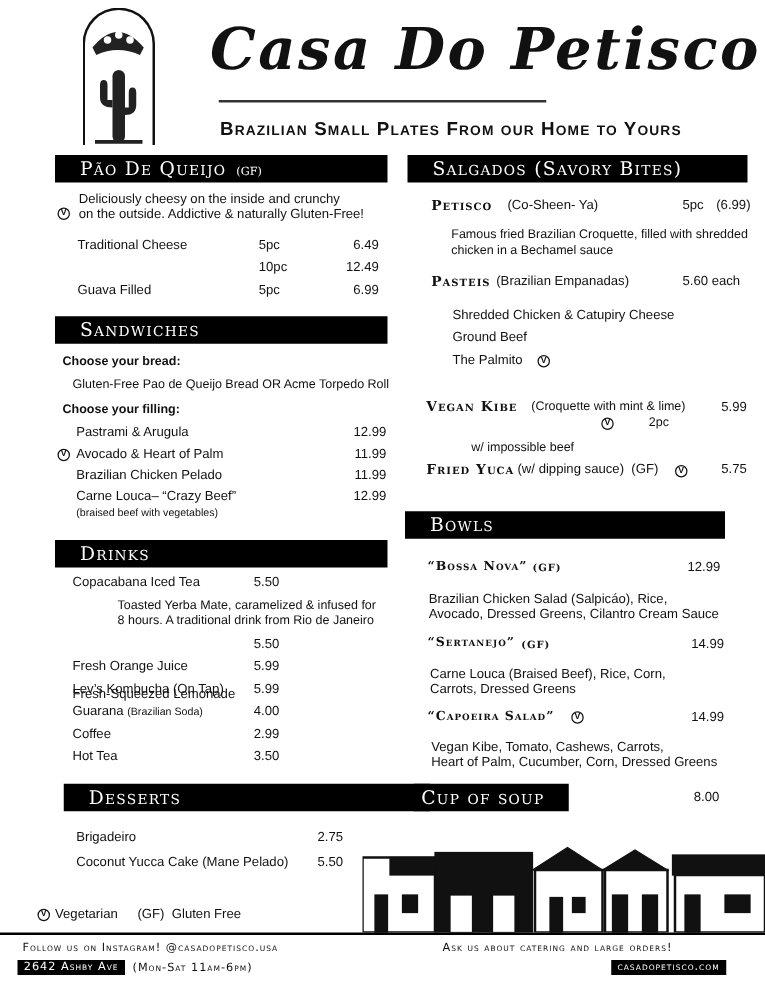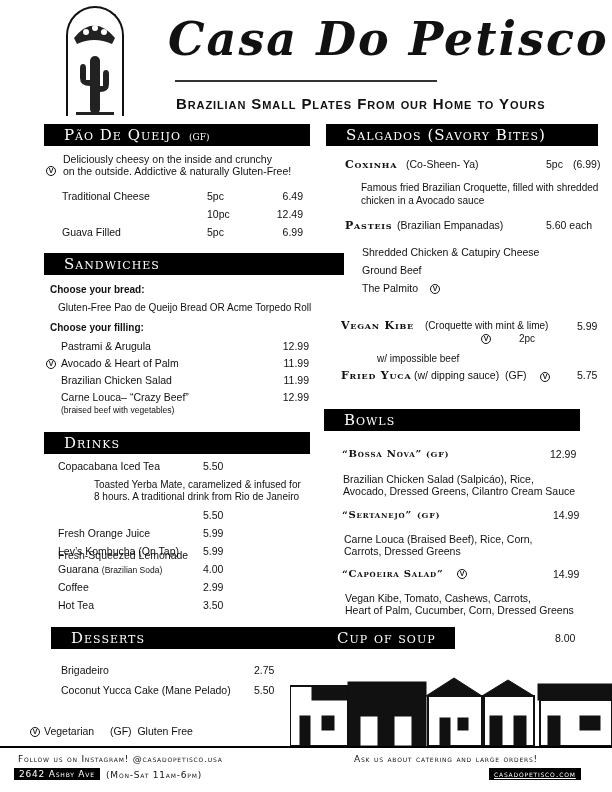--- a/index.html
+++ b/index.html
@@ -56,31 +56,31 @@
 
 <div class="abs txt" style="left:62px; top:190px;">Traditional Cheese</div>
 <div class="abs txt" style="left:207px; top:190px;">5pc</div>
 <div class="abs txt" style="left:281px; top:190px; width:22px; text-align:right;">6.49</div>
 <div class="abs txt" style="left:207px; top:208px;">10pc</div>
 <div class="abs txt" style="left:276px; top:208px; width:27px; text-align:right;">12.49</div>
 <div class="abs txt" style="left:62px; top:226px;">Guava Filled</div>
 <div class="abs txt" style="left:207px; top:226px;">5pc</div>
 <div class="abs txt" style="left:281px; top:226px; width:22px; text-align:right;">6.99</div>
 
-<div class="abs band" style="left:44px; top:253px; width:300px;">Sandwiches</div>
+<div class="abs band" style="left:44px; top:253px; width:266px;">Sandwiches</div>
 <div class="abs txt bold" style="left:50px; top:283px; font-size:10px;">Choose your bread:</div>
 <div class="abs txt" style="left:58px; top:301px; font-size:10px;">Gluten-Free Pao de Queijo Bread OR Acme Torpedo Roll</div>
 <div class="abs txt bold" style="left:50px; top:321px; font-size:10px;">Choose your filling:</div>
 
 <div class="abs txt" style="left:61px; top:340px;">Pastrami &amp; Arugula</div>
 <div class="abs txt" style="left:281px; top:340px; width:28px; text-align:right;">12.99</div>
 <span class="abs vicon" style="left:46px; top:359px;">V</span>
 <div class="abs txt" style="left:61px; top:357px;">Avocado &amp; Heart of Palm</div>
 <div class="abs txt" style="left:281px; top:357px; width:28px; text-align:right;">11.99</div>
-<div class="abs txt" style="left:61px; top:374px;">Brazilian Chicken Salad</div>
+<div class="abs txt" style="left:61px; top:374px;">Brazilian Chicken Pelado</div>
 <div class="abs txt" style="left:281px; top:374px; width:28px; text-align:right;">11.99</div>
 <div class="abs txt" style="left:61px; top:391px;">Carne Louca– “Crazy Beef”</div>
 <div class="abs txt" style="left:281px; top:391px; width:28px; text-align:right;">12.99</div>
 <div class="abs txt small" style="left:61px; top:404px;">(braised beef with vegetables)</div>
 
 <div class="abs band" style="left:44px; top:432px; width:266px;">Drinks</div>
 <div class="abs txt" style="left:58px; top:460px;">Copacabana Iced Tea</div>
 <div class="abs txt" style="left:203px; top:460px;">5.50</div>
 <div class="abs txt" style="left:94px; top:478px; font-size:10px;">Toasted Yerba Mate, caramelized &amp; infused for</div>
 <div class="abs txt" style="left:94px; top:490px; font-size:10px;">8 hours. A traditional drink from Rio de Janeiro</div>
@@ -101,26 +101,26 @@
 <div class="abs txt" style="left:61px; top:664px;">Brigadeiro</div>
 <div class="abs txt" style="left:254px; top:664px;">2.75</div>
 <div class="abs txt" style="left:61px; top:684px;">Coconut Yucca Cake (Mane Pelado)</div>
 <div class="abs txt" style="left:254px; top:684px;">5.50</div>
 
 <span class="abs vicon" style="left:30px; top:727px;">V</span>
 <div class="abs txt" style="left:44px; top:725px;">Vegetarian</div>
 <div class="abs txt" style="left:110px; top:725px; white-space:pre;">(GF)  Gluten Free</div>
 
 <div class="abs band" style="left:326px; top:124px; width:272px;">Salgados (Savory Bites)</div>
-<div class="abs sc" style="left:345px; top:158px;">Coxinha</div>
+<div class="abs sc" style="left:345px; top:158px;">Petisco</div>
 <div class="abs txt" style="left:406px; top:158px;">(Co-Sheen- Ya)</div>
 <div class="abs txt" style="left:546px; top:158px;">5pc</div>
 <div class="abs txt" style="left:573px; top:158px;">(6.99)</div>
 <div class="abs txt" style="left:361px; top:181px; font-size:10px;">Famous fried Brazilian Croquette, filled with shredded</div>
-<div class="abs txt" style="left:361px; top:194px; font-size:10px;">chicken in a Avocado sauce</div>
+<div class="abs txt" style="left:361px; top:194px; font-size:10px;">chicken in a Bechamel sauce</div>
 
 <div class="abs sc" style="left:345px; top:219px;">Pasteis</div>
 <div class="abs txt" style="left:397px; top:219px;">(Brazilian Empanadas)</div>
 <div class="abs txt" style="left:546px; top:219px;">5.60 each</div>
 <div class="abs txt" style="left:362px; top:246px;">Shredded Chicken &amp; Catupiry Cheese</div>
 <div class="abs txt" style="left:362px; top:264px;">Ground Beef</div>
 <div class="abs txt" style="left:362px; top:282px;">The Palmito</div>
 <span class="abs vicon" style="left:430px; top:284px;">V</span>
 
 <div class="abs sc" style="left:341px; top:319px;">Vegan Kibe</div>
@@ -182,13 +182,13 @@
         <rect x="290" y="40" width="20" height="14"></rect>
     </g>
   </svg>
 </div>
 
 <div class="abs footer-rule"></div>
 <div class="abs foot" style="left:18px; top:754px;">Follow us on Instagram! @casadopetisco.usa</div>
 <div class="abs foot blk" style="left:14px; top:768px;text-align:right;">2642 Ashby Ave</div>
 <div class="abs foot" style="left:106px; top:770px;">(Mon-Sat 11am-6pm)</div>
 <div class="abs foot" style="left:354px; top:754px;">Ask us about catering and large orders!</div>
-<div class="abs foot blk" style="left:489px; top:768px;text-decoration:underline;">casadopetisco.com</div>
+<div class="abs foot blk" style="left:489px; top:768px;">casadopetisco.com</div>
 
 </body></html>

